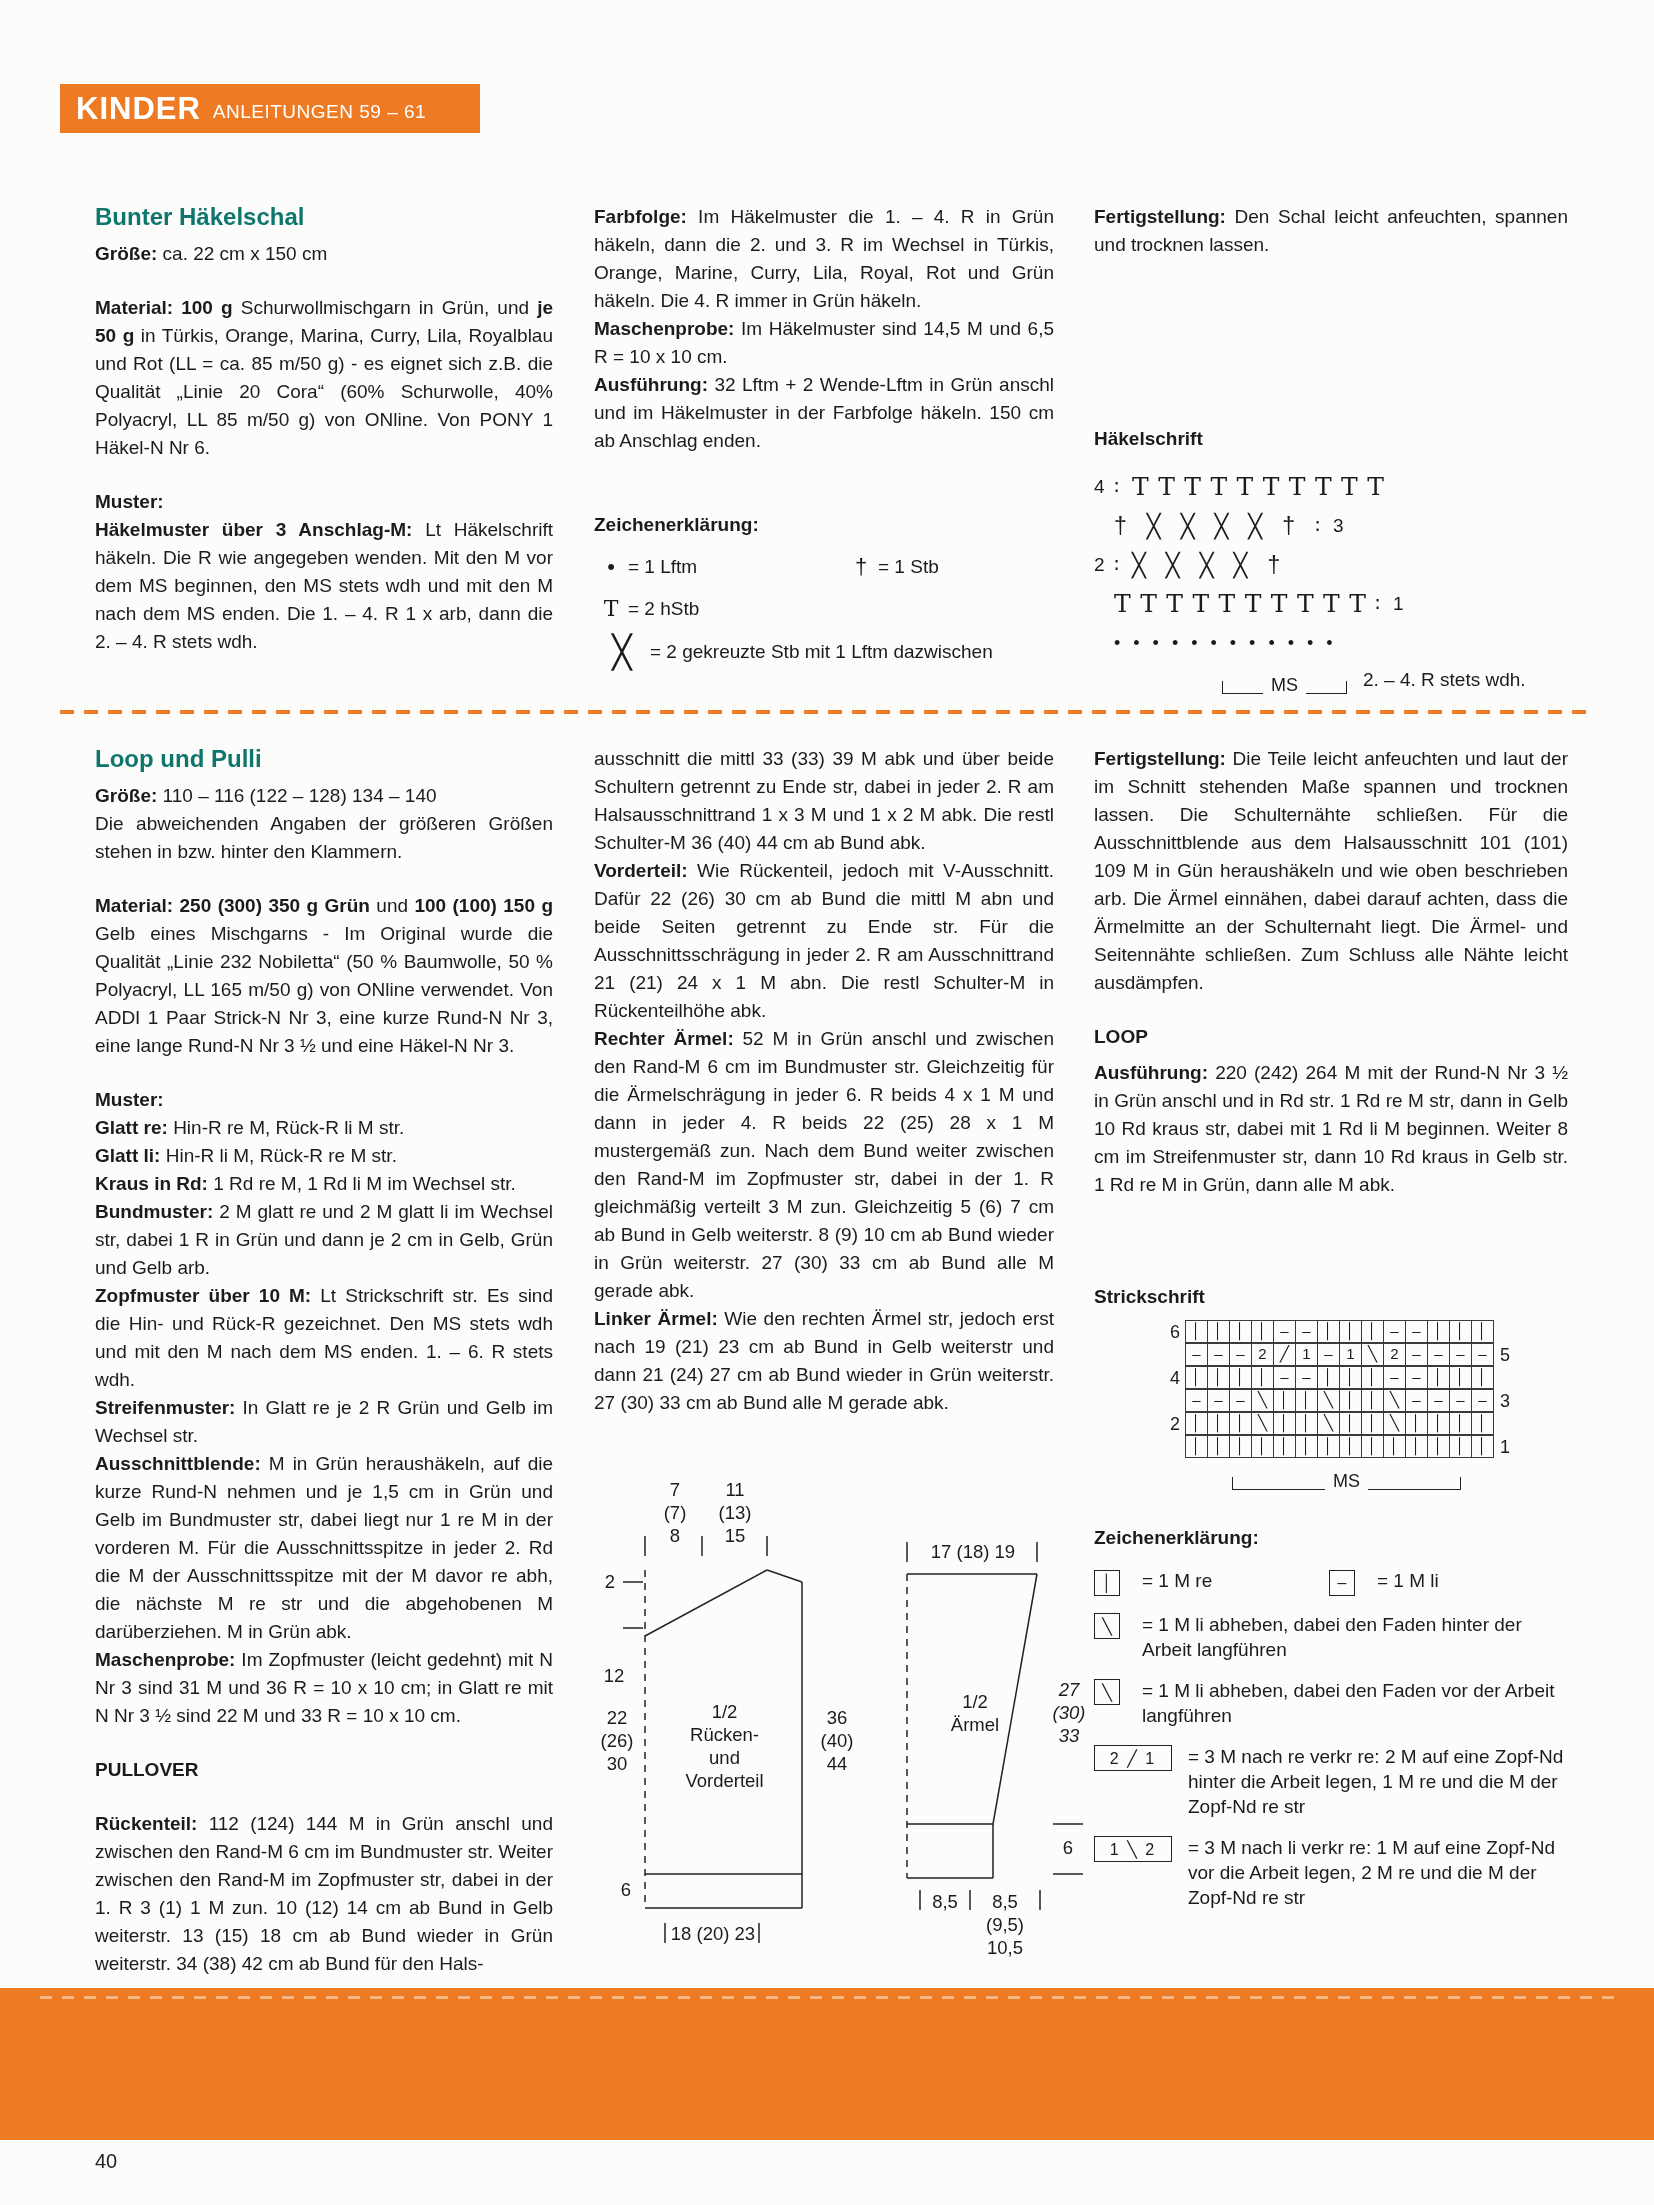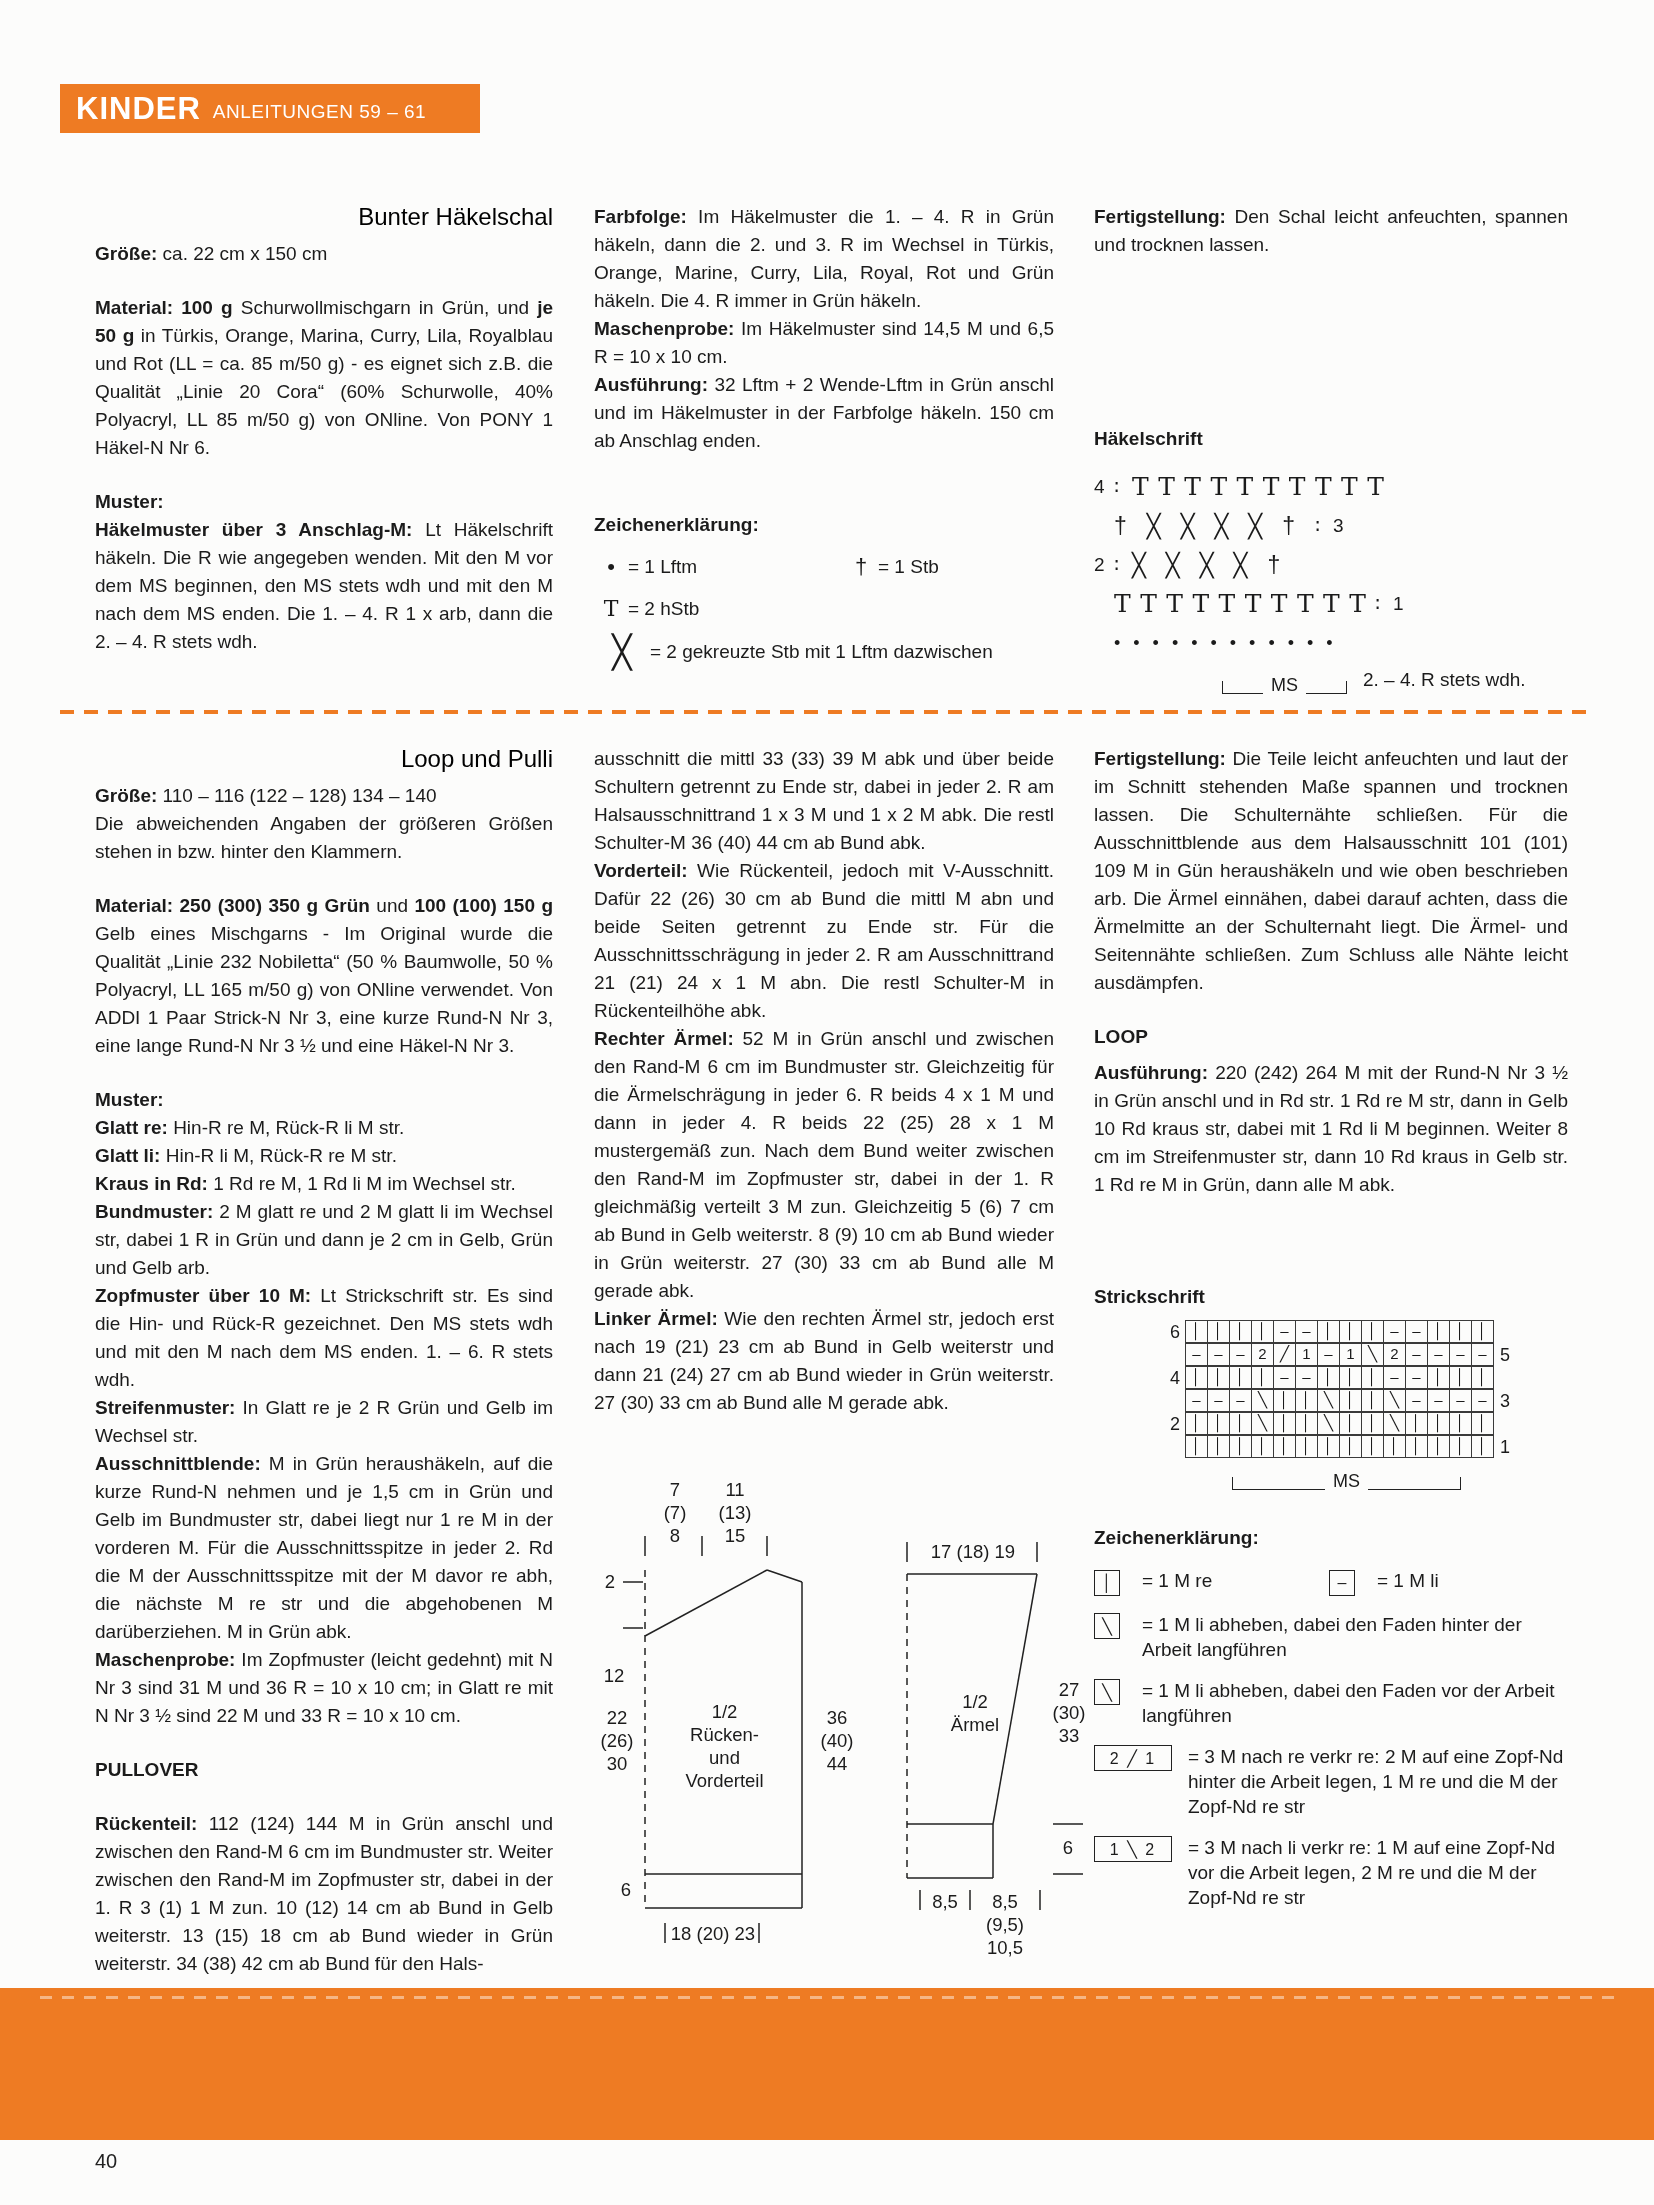--- a/index.html
+++ b/index.html
@@ -13,21 +13,21 @@
   .badge-title { font-size:31px; font-weight:bold; letter-spacing:1px; }
   .badge-sub { font-size:19px; letter-spacing:.5px; padding-top:6px; }
 
   
   .col { position:absolute; font-size:19px; line-height:28px; text-align:justify; hyphens:auto; }
   .c1 { left:95px;  width:458px; }
   .c2 { left:594px; width:460px; }
   .c3 { left:1094px; width:474px; }
   .s1 { top:203px; }
   .s2 { top:745px; }
-  .orange-h { color:#000000; font-size:24px; font-weight:normal; text-align:right; margin-bottom:9px; }
+  .orange-h { color:#0f766e; font-size:24px; font-weight:bold; text-align:left; margin-bottom:9px; }
   .para { margin:0; }
   .gap { margin-top:26px; }
   .gap-sm { margin-top:8px; }
   .bold { font-weight:bold; text-align:left; }
 
   
   .divider { position:absolute; left:60px; top:710px; width:1532px; height:4px;
              background:repeating-linear-gradient(90deg,#ee7b23 0 14px,transparent 14px 24px); }
 
   
@@ -412,21 +412,21 @@
         <line x1="168" y1="346" x2="198" y2="346"></line>
         <line x1="168" y1="396" x2="198" y2="396"></line>
         <line x1="35" y1="412" x2="35" y2="432"></line>
         <line x1="85" y1="412" x2="85" y2="432"></line>
         <line x1="155" y1="412" x2="155" y2="432"></line>
       </g>
     </svg>
     <div class="sch-lbl" style="left:32px; top:62px; width:112px;">17 (18) 19</div>
     <div class="sch-lbl" style="left:40px; top:212px; width:100px;">1/2
 Ärmel</div>
-    <div class="sch-lbl" style="left:158px; top:200px; width:52px;">27
+    <div class="sch-lbl" style="left:158px; top:200px; width:52px;font-style:italic;">27
 (30)
 33</div>
     <div class="sch-lbl" style="left:172px; top:358px; width:22px;">6</div>
     <div class="sch-lbl" style="left:38px; top:412px; width:44px;">8,5</div>
     <div class="sch-lbl" style="left:90px; top:412px; width:60px;">8,5
 (9,5)
 10,5</div>
   </div>
 
   <div class="footer-bar">

